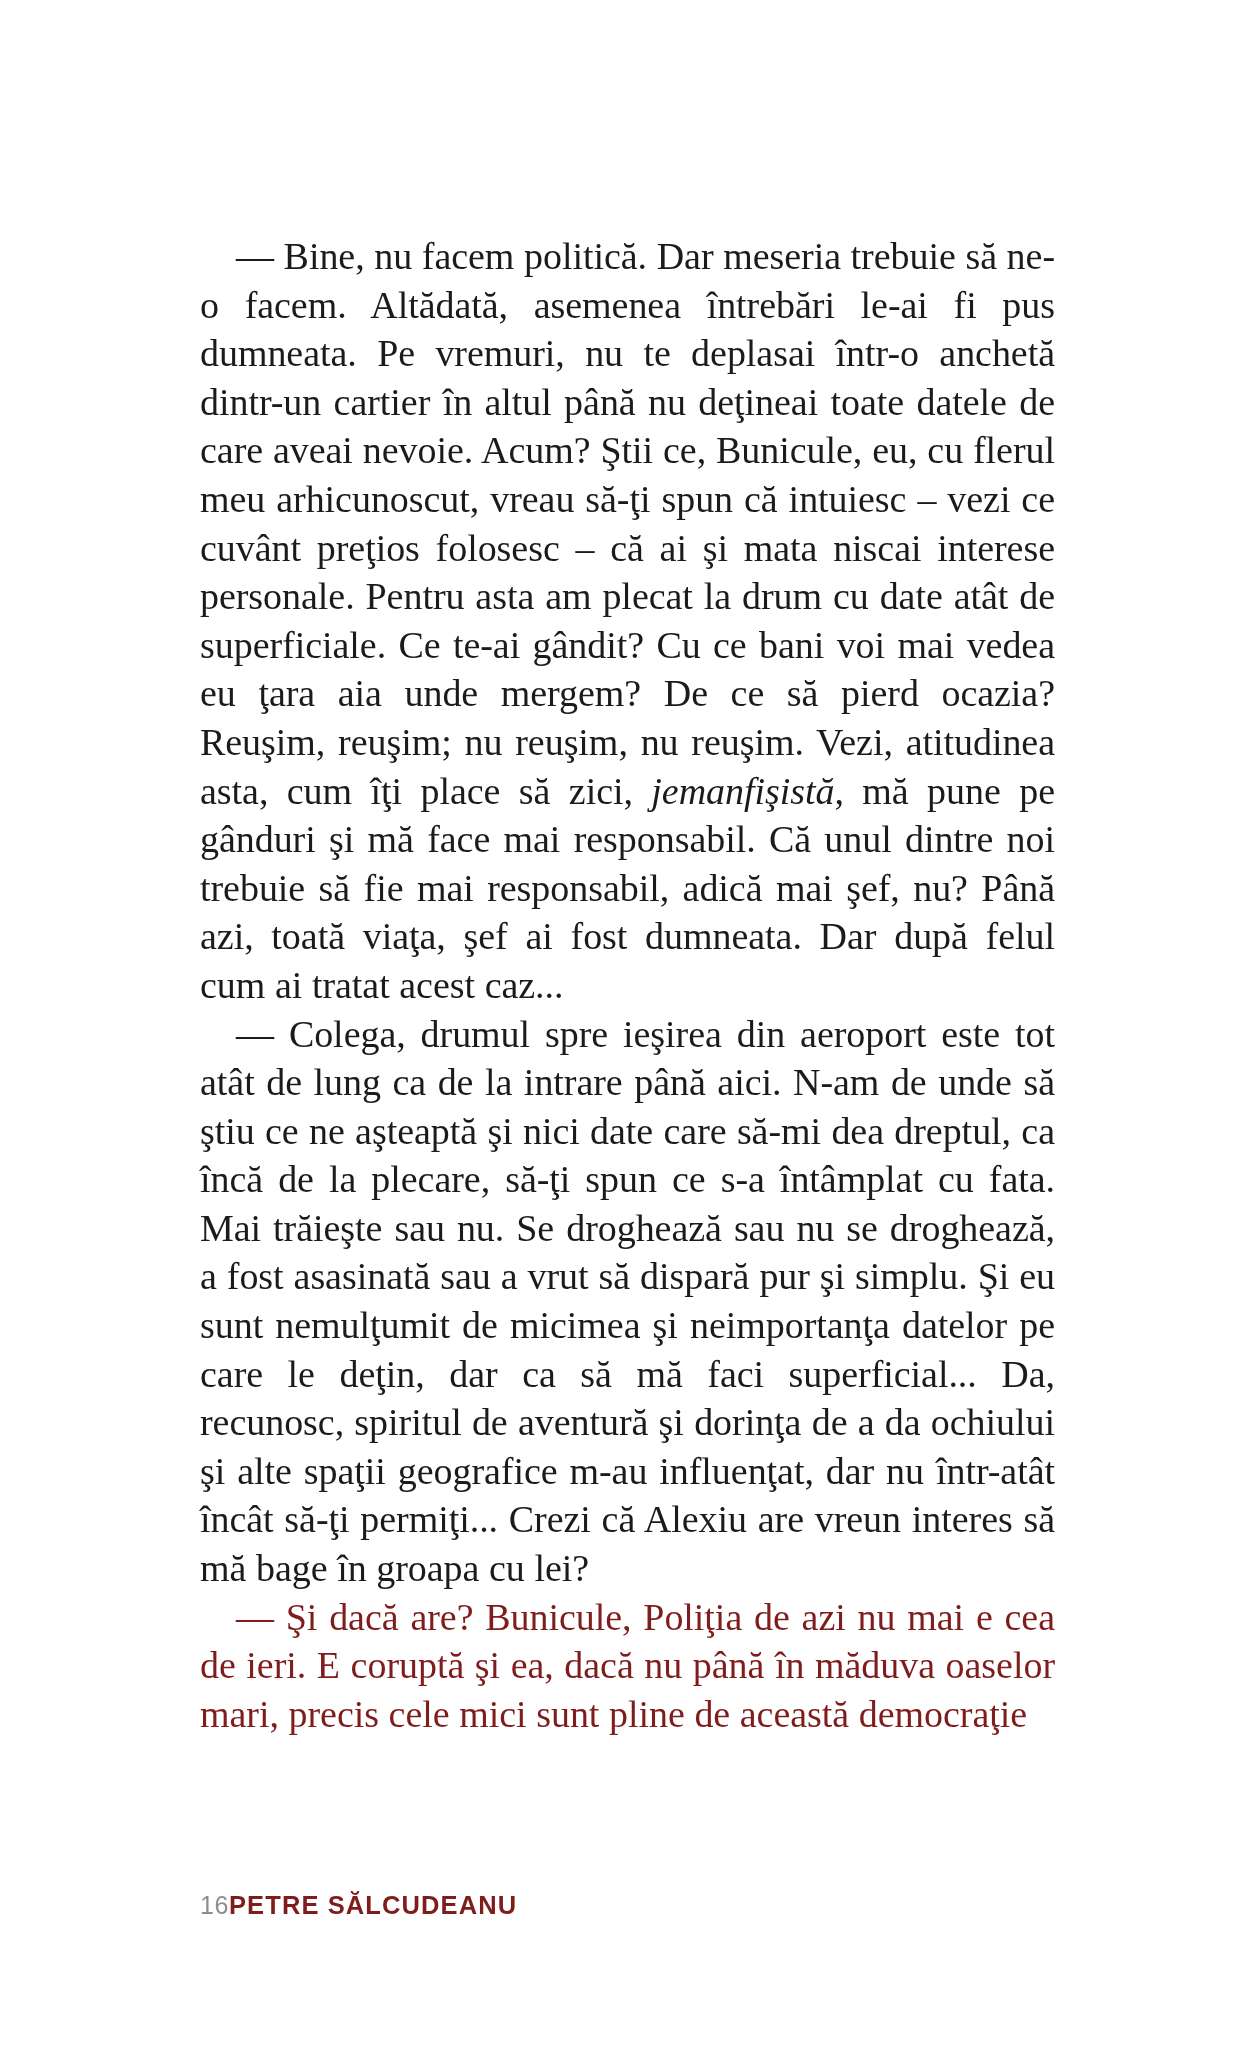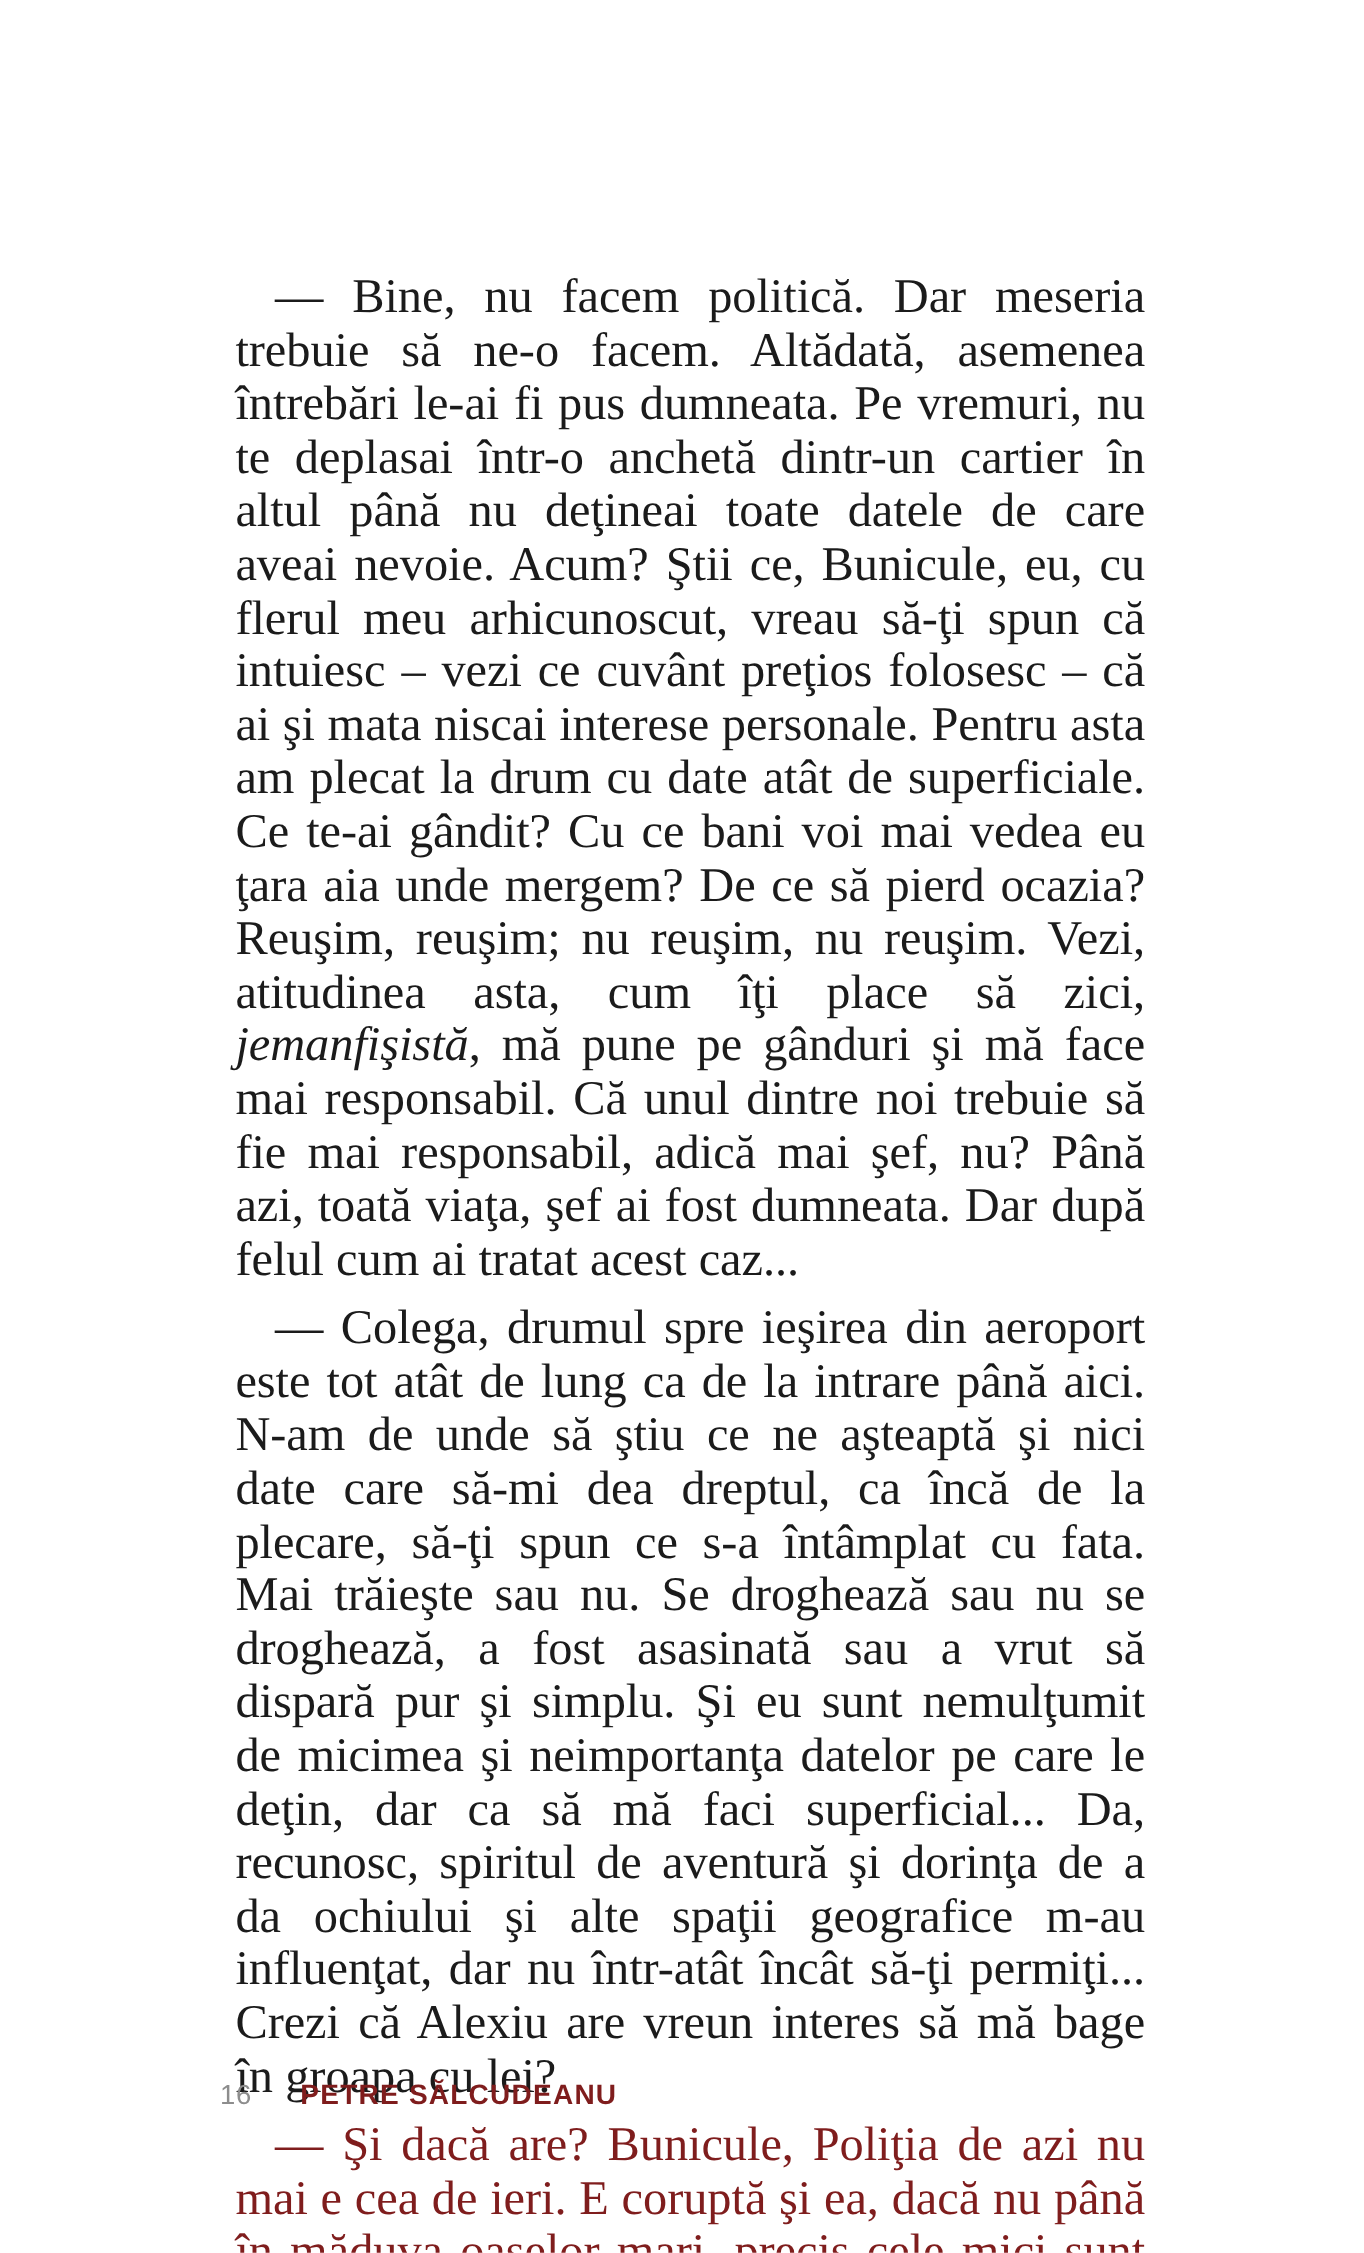--- a/index.html
+++ b/index.html
@@ -25,24 +25,24 @@
   }
 
   .text-block {
     position: absolute;
     left: 200px;
     top: 232px;
     width: 855px;
   }
 
   .para {
-    margin: 14px;
+    margin: 0;
     text-align: justify;
     text-justify: inter-word;
-    font-size: 44px;
+    font-size: 38px;
     line-height: 48.6px;
     letter-spacing: -0.05px;
     word-spacing: 0.2px;
     color: #1b1b1b;
     hyphens: none;
   }
 
   .para .indent {
     display: inline-block;
     width: 36px;
@@ -55,21 +55,20 @@
   
   .para:last-child { text-align-last: left; }
   .para { text-align-last: left; }
 
   .footer {
     position: absolute;
     left: 200px;
     bottom: 128px;
     display: flex;
     align-items: baseline;
-    gap: 44px;
   }
   .folio {
     font-family: "Liberation Sans", "DejaVu Sans", sans-serif;
     font-size: 25px;
     color: #8d8d8d;
     letter-spacing: 0.6px;
     font-weight: 400;
   }
   .running-head {
     font-family: "Liberation Sans", "DejaVu Sans", sans-serif;

